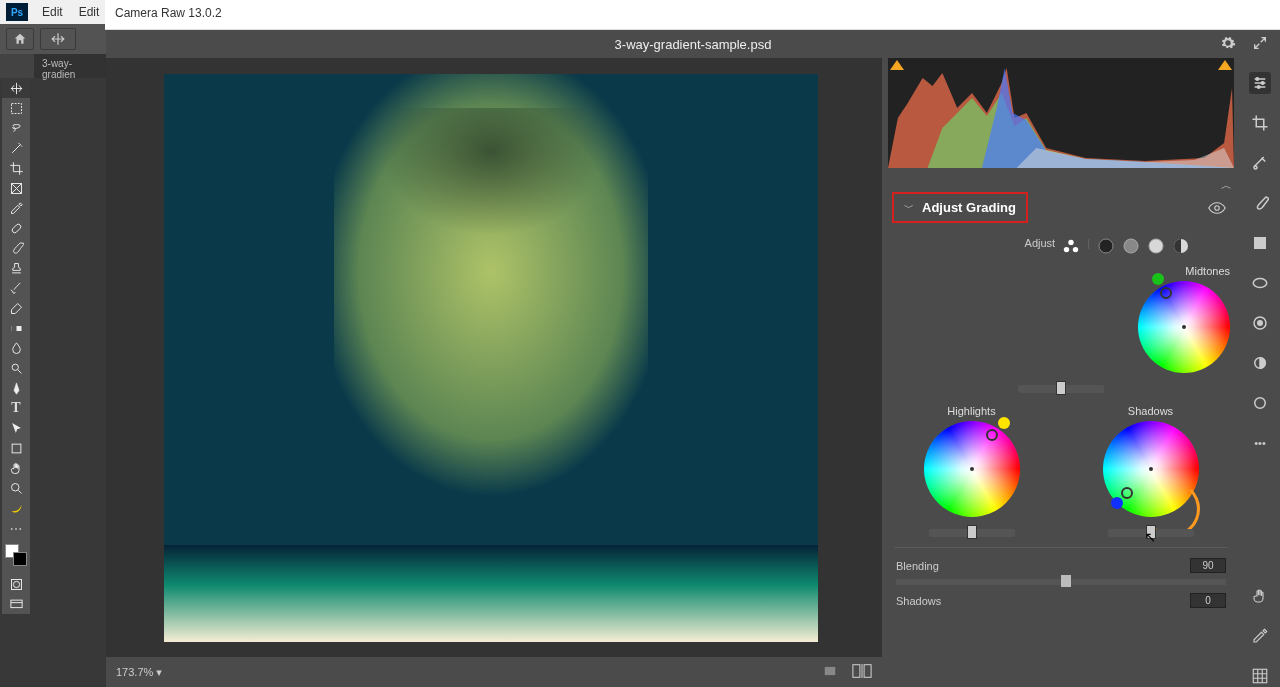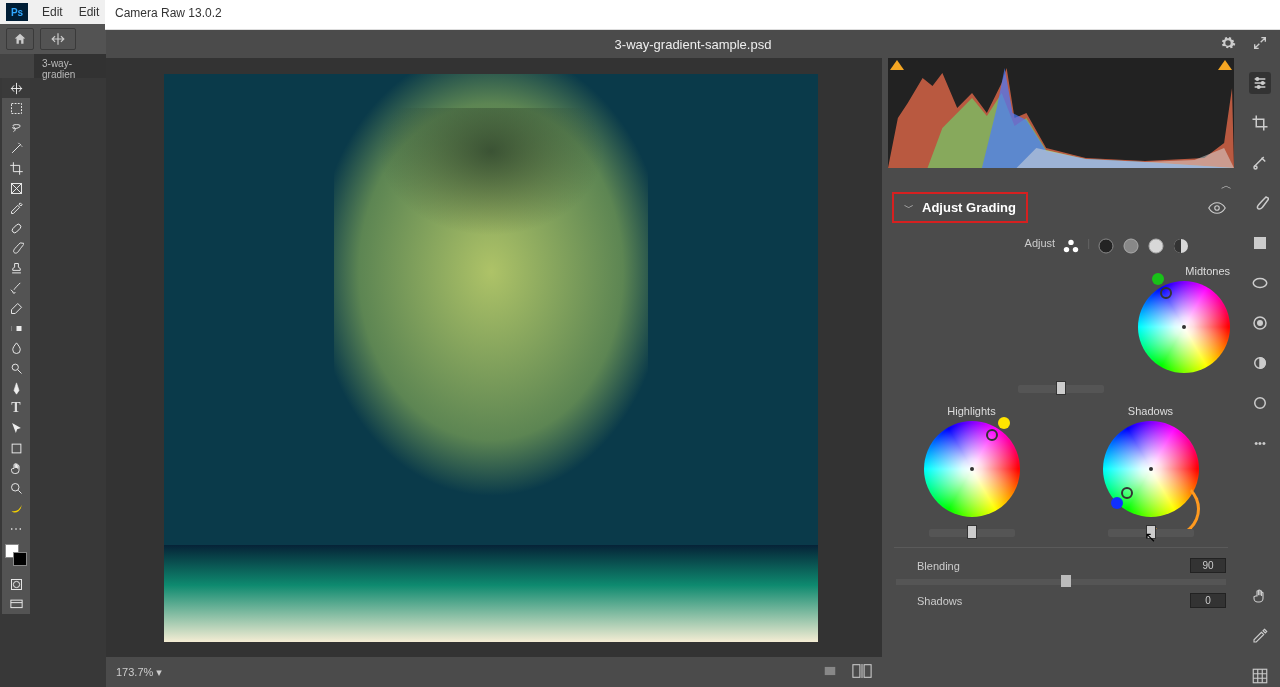--- a/index.html
+++ b/index.html
@@ -91,21 +91,21 @@
 .lum-slider { width: 86px; height: 8px; background: #555; margin: 10px auto 0; position: relative; border-radius: 2px; }
 .lum-slider .thumb { position: absolute; top: -4px; width: 10px; height: 14px; background: #ccc; border: 1px solid #333; }
 
 .sh-row { display: flex; justify-content: space-around; padding-top: 12px; }
 .sh-col { text-align: center; }
 
 .arc-hl { position: absolute; top: 60px; left: 41px; width: 56px; height: 56px; border: 3px solid #ff9a1f; border-radius: 50%; border-top-color: transparent; border-left-color: transparent; transform: rotate(0deg); }
 .cursor { position: absolute; font-size: 14px; color: #000; z-index: 5; }
 
 .slider-row { display: flex; align-items: center; padding: 6px 14px; gap: 8px; }
-.slider-row .lbl { width: 50px; margin-left: 21px; }
+.slider-row .lbl { width: 50px; }
 .slider-row .val { width: 36px; background: #333; border: 1px solid #222; text-align: center; font-size: 10px; padding: 1px; }
 .full-slider { height: 6px; background: #555; margin: 0 14px 2px; position: relative; }
 .full-slider .thumb { position: absolute; top: -4px; width: 10px; height: 12px; background: #bbb; }
 
 .rtool { width: 22px; height: 22px; display: flex; align-items: center; justify-content: center; color: #ccc; }
 .rtool svg { width: 18px; height: 18px; }
 
 .divider { height: 1px; background: #5a5a5a; margin: 10px 12px 4px; }
 </style>
 </head>

